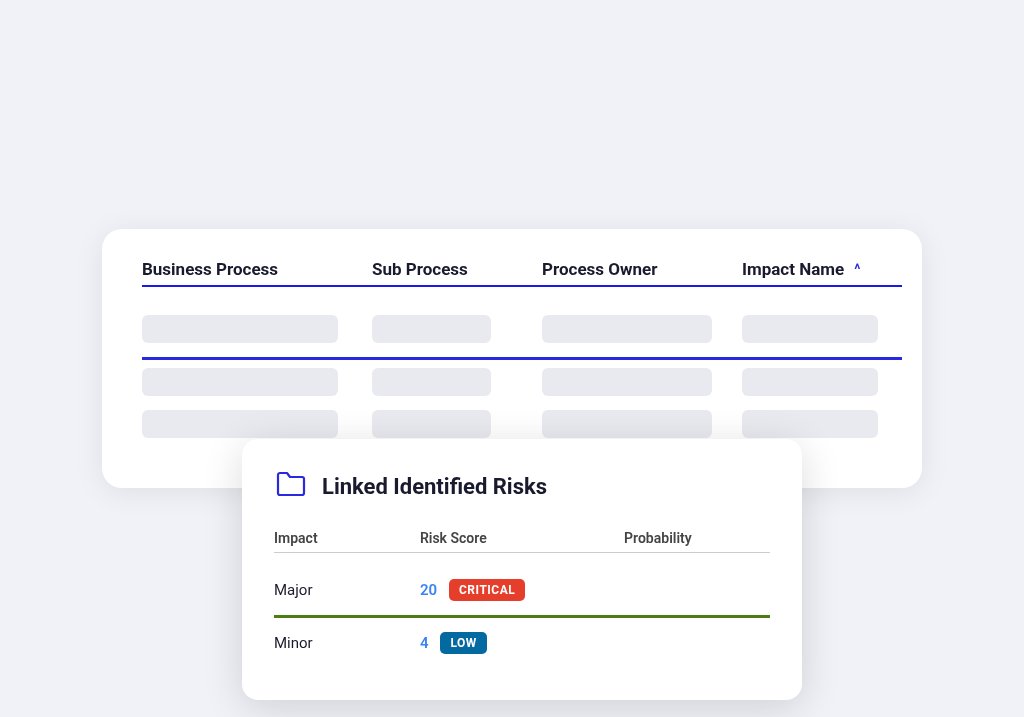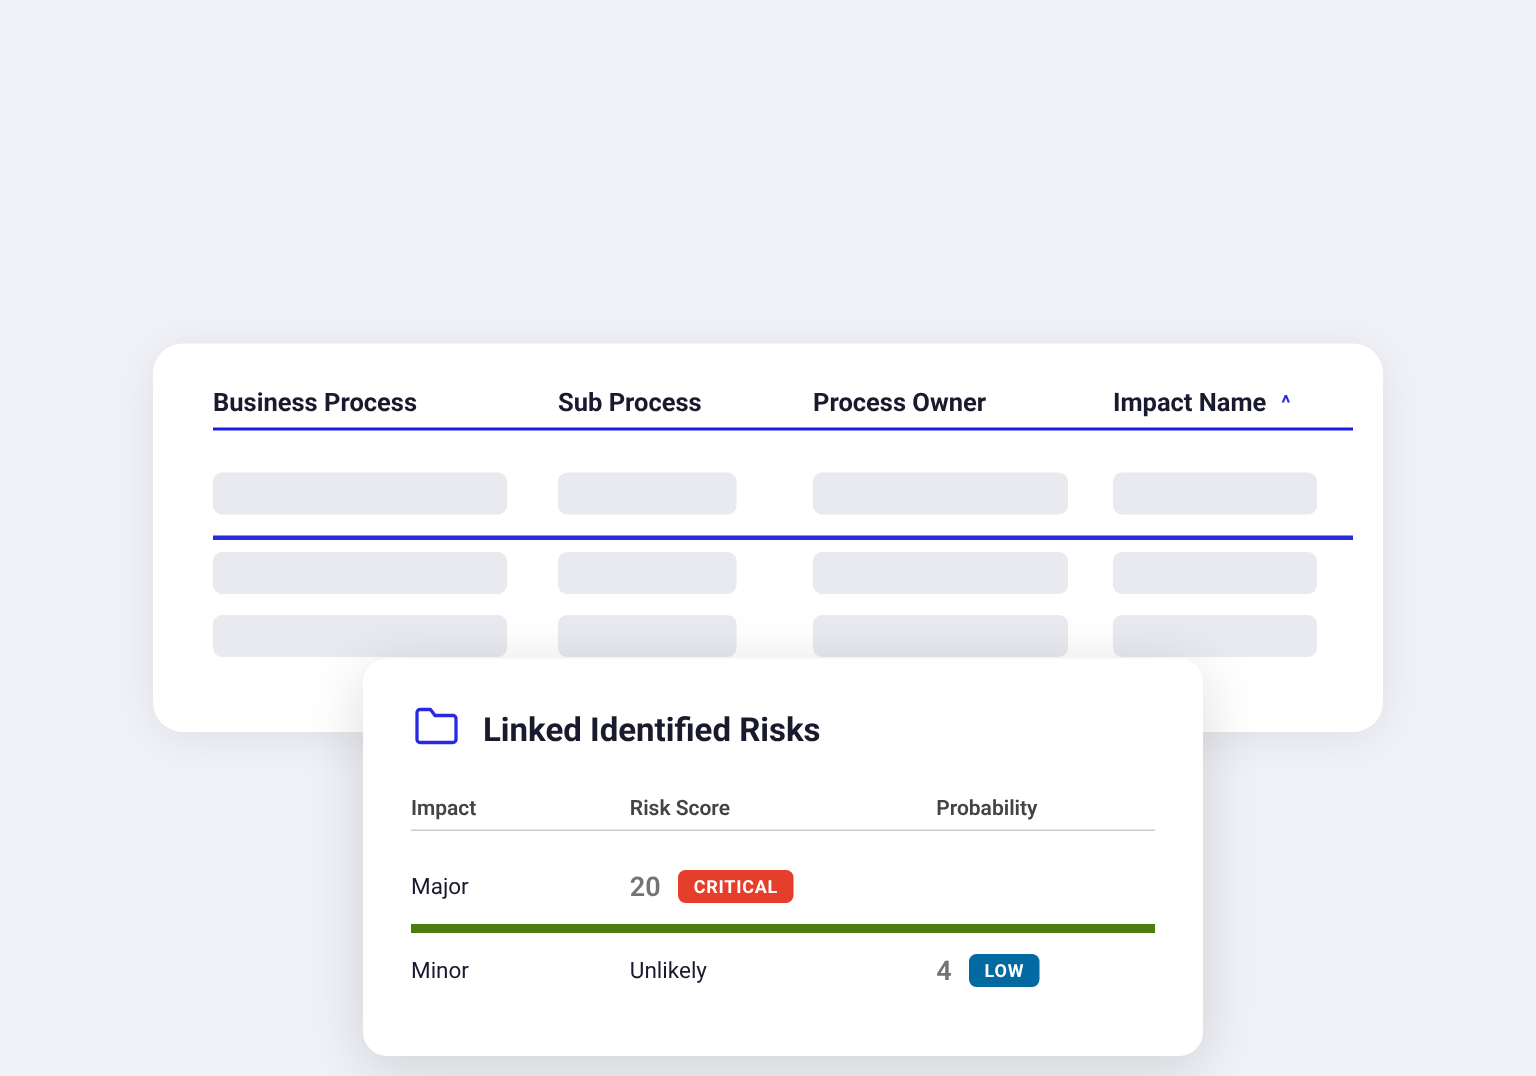--- a/index.html
+++ b/index.html
@@ -140,42 +140,42 @@
       color: #444;
       border-bottom: 1.5px solid #ccc;
       padding-bottom: 6px;
     }
 
     .inner-table-row {
       display: grid;
       grid-template-columns: 1fr 1.4fr 1fr;
       align-items: center;
       padding: 14px 0;
-      border-bottom: 6px solid #4d7c0f;
+      border-bottom: 3px solid #4d7c0f;
     }
 
     .inner-table-row:last-child {
       border-bottom: none;
     }
 
     .cell-value {
       font-size: 15px;
       color: #1a1a2e;
     }
 
     .risk-score-cell {
       display: flex;
       align-items: center;
       gap: 12px;
     }
 
     .score-number {
-      font-size: 18px;
+      font-size: 15px;
       font-weight: 600;
-      color: #737373;
+      color: #3b82f6;
     }
 
     .badge {
       padding: 4px 10px;
       border-radius: 5px;
       font-size: 12px;
       font-weight: 700;
       letter-spacing: 0.5px;
       color: #fff;
     }
@@ -280,21 +280,20 @@
         <div class="inner-table-row">
           <div class="cell-value">Major</div>
           <div class="risk-score-cell">
             <span class="score-number">20</span>
             <span class="badge critical">CRITICAL</span>
           </div>
         </div>
 
         <div class="inner-table-row">
           <div class="cell-value">Minor</div>
-          <div class="cell-value">Unlikely</div>
           <div class="risk-score-cell">
             <span class="score-number">4</span>
             <span class="badge low">LOW</span>
           </div>
         </div>
       </div>
     </div>
 
   </div>
 </div>

